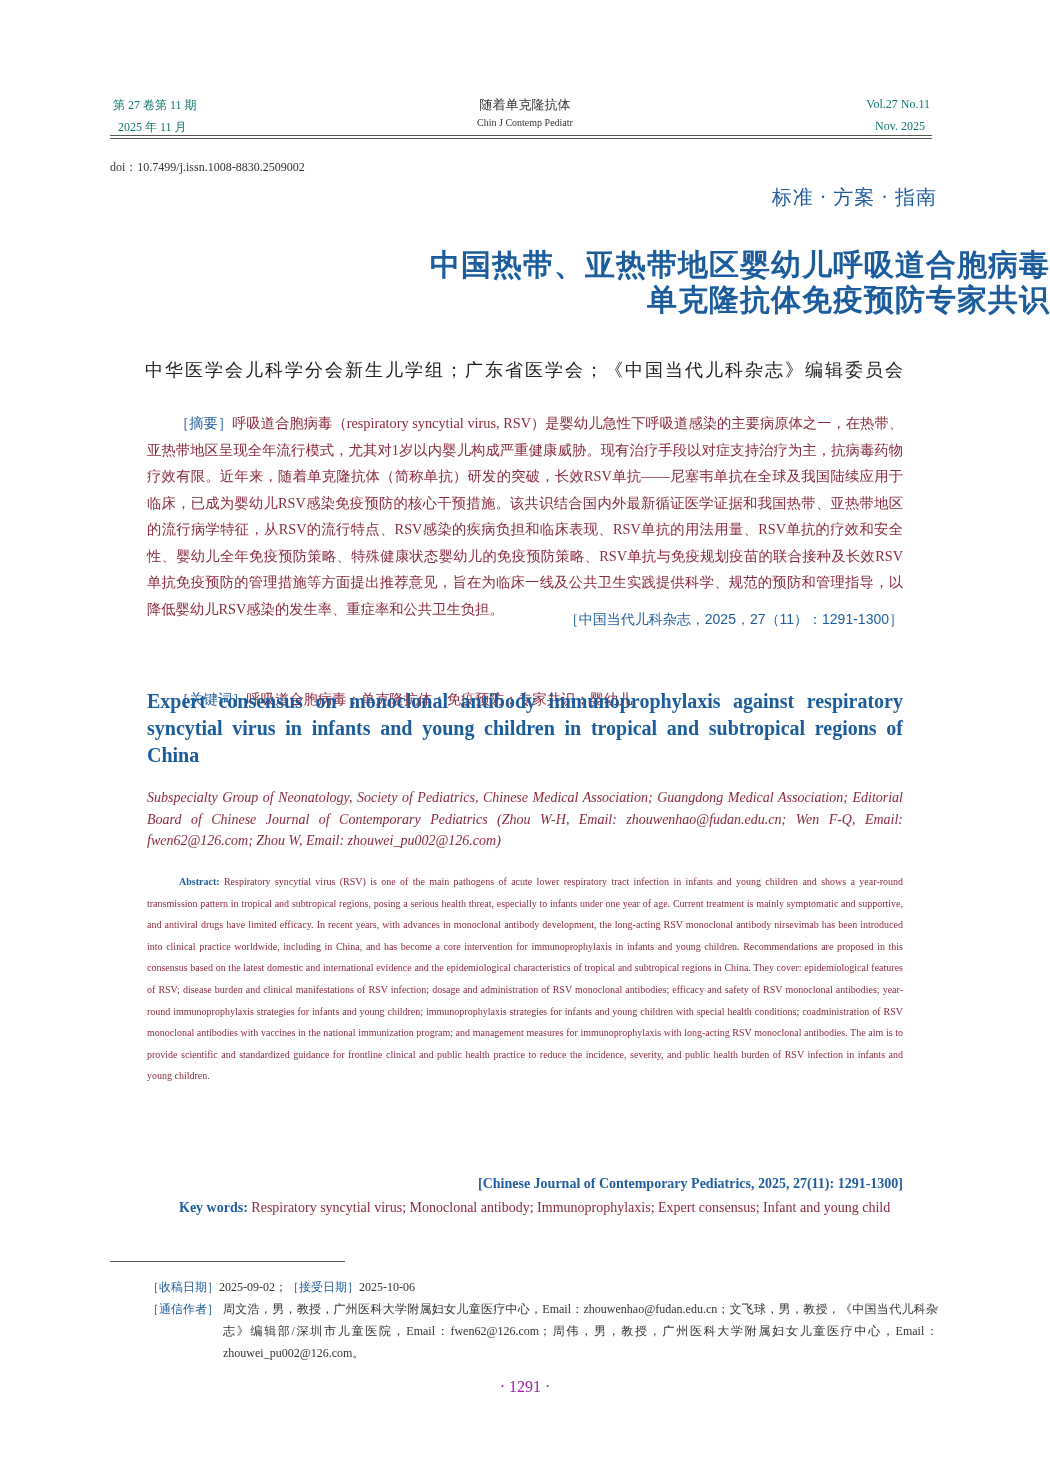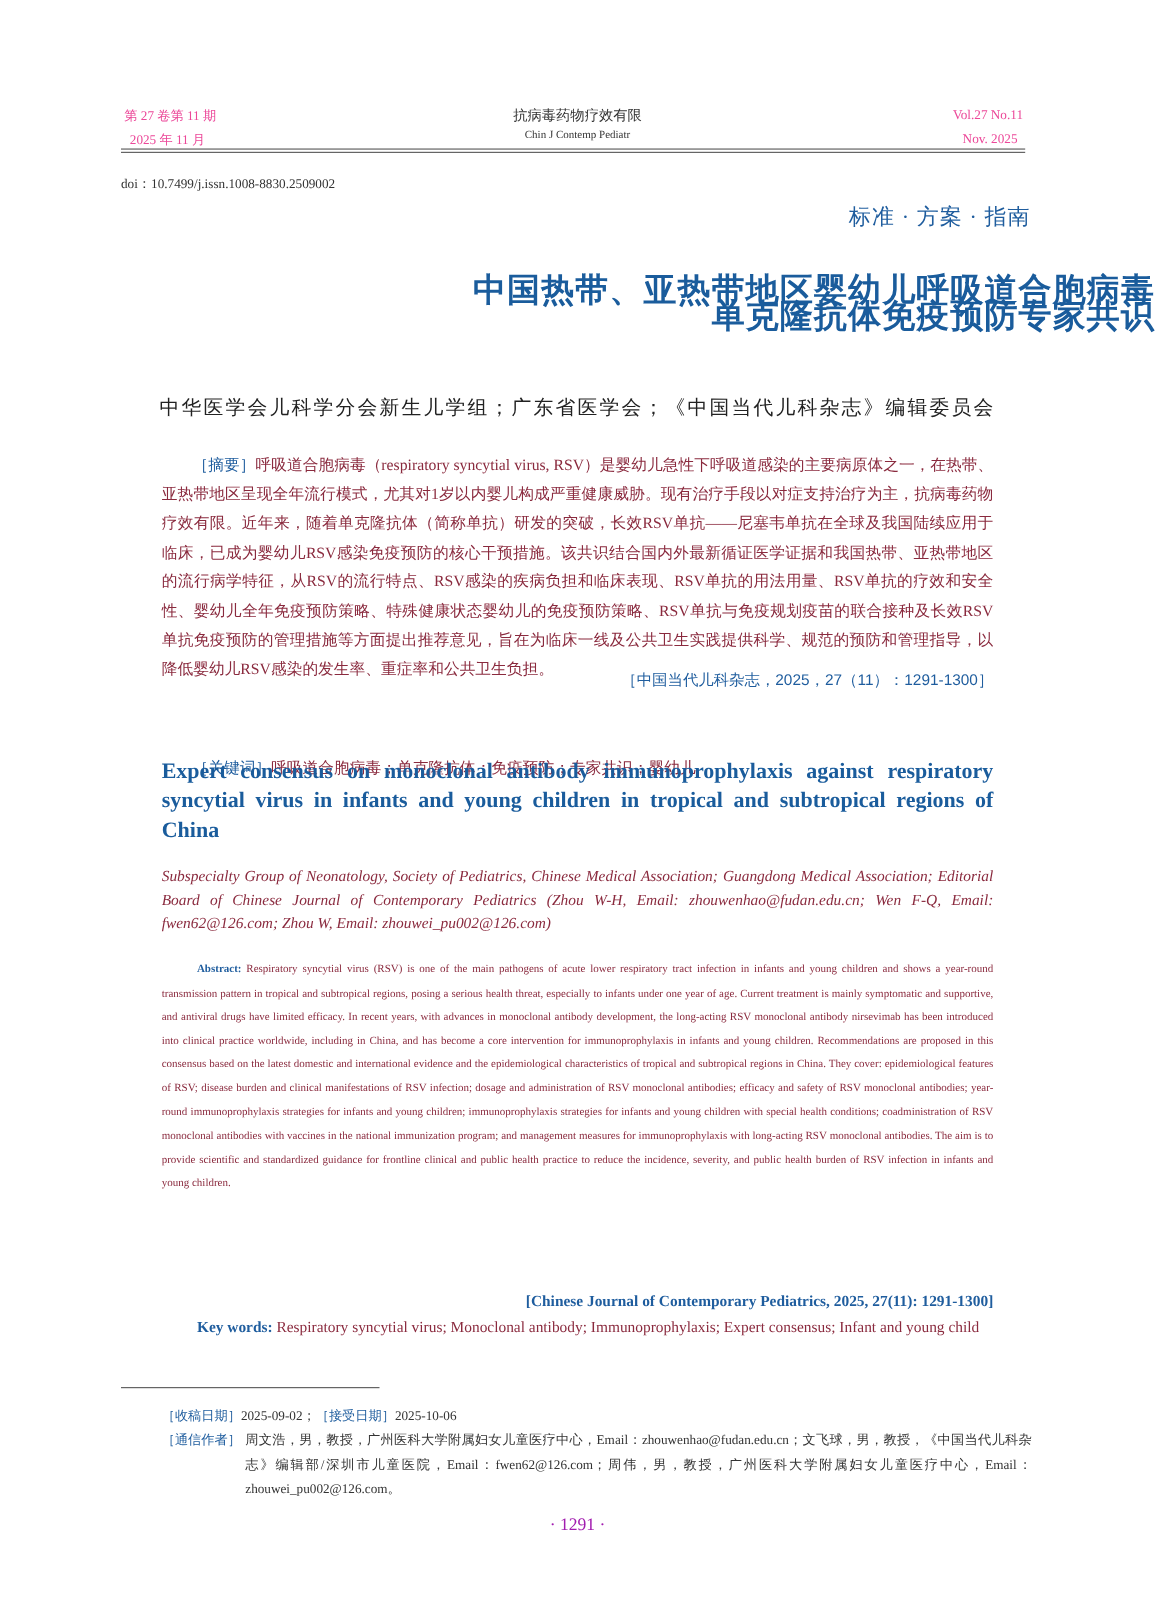--- a/index.html
+++ b/index.html
@@ -1,19 +1,19 @@
 <!DOCTYPE html>
 <html><head>
 <meta charset="utf-8">
 <style>
   html, body { margin: 0; padding: 0; background: #ffffff; }
   body { width: 1050px; height: 1473px; position: relative; overflow: hidden;
          font-family: "Liberation Serif", "DejaVu Serif", serif; color: #222; }
   .abs { position: absolute; }
-  .hdr-text { font-size: 12px; color: #ec4899; }
+  .hdr-text { font-size: 12px; color: #0f766e; }
   .hdr-small { font-size: 10px; color: #333; }
   .rule1 { left: 110px; width: 822px; height: 1px; background: #555; top: 135px; }
   .rule2 { left: 110px; width: 822px; height: 1px; background: #555; top: 138px; }
   .doi { left: 110px; top: 159px; font-size: 12px; color: #333; }
   .category { right: 113px; top: 184px; font-size: 20px; color: #1f5d9e; letter-spacing: 1px; }
   .title-zh { left: 0; width: 1050px; text-align: right; font-weight: bold; font-size: 30px;
               color: #1a5c9c; line-height: 44px; letter-spacing: 1px; }
   .authors-zh { left: 0; width: 1050px; text-align: center; top: 358px; font-size: 18px; color: #222; letter-spacing: 2px; }
   .zh-para { left: 147px; width: 756px; font-size: 14.3px; line-height: 26.5px; color: #8a2a3e; text-align: justify; }
   .lbl { color: #1f5d9e; }
@@ -32,32 +32,32 @@
   .footrule { left: 110px; top: 1261px; width: 235px; height: 1px; background: #555; }
   .fn { font-size: 12px; color: #333; line-height: 22px; }
   .fn .lbl { color: #1f5d9e; }
   .pageno { left: 0; width: 1050px; text-align: center; top: 1378px; font-size: 16px; color: #a21caf; }
 </style>
 </head>
 <body>
 
 <div class="abs hdr-text" style="left:113px; top:97px;">第 27 卷第 11 期</div>
 <div class="abs hdr-text" style="left:118px; top:119px;">2025 年 11 月</div>
-<div class="abs" style="left:0; width:1050px; text-align:center; top:96px; font-size:13px; color:#333;">抗病毒药物疗效有限</div>
+<div class="abs" style="left:0; width:1050px; text-align:center; top:96px; font-size:13px; color:#333;">随着单克隆抗体</div>
 <div class="abs hdr-small" style="left:0; width:1050px; text-align:center; top:117px;">Chin J Contemp Pediatr</div>
 <div class="abs hdr-text" style="right:120px; top:97px;">Vol.27 No.11</div>
 <div class="abs hdr-text" style="right:125px; top:119px;">Nov. 2025</div>
 <div class="abs rule1"></div>
 <div class="abs rule2"></div>
 
 <div class="abs doi">doi：10.7499/j.issn.1008-8830.2509002</div>
 <div class="abs category">标准 · 方案 · 指南</div>
 
 <div class="abs title-zh" style="top:243px;">中国热带、亚热带地区婴幼儿呼吸道合胞病毒</div>
-<div class="abs title-zh" style="top:266px;">单克隆抗体免疫预防专家共识</div>
+<div class="abs title-zh" style="top:278px;">单克隆抗体免疫预防专家共识</div>
 
 <div class="abs authors-zh">中华医学会儿科学分会新生儿学组；广东省医学会；《中国当代儿科杂志》编辑委员会</div>
 
 <div class="abs zh-para" style="top:410px; text-indent:28px;">
   <span class="lbl">［摘要］</span><span>呼吸道合胞病毒（respiratory syncytial virus, RSV）是婴幼儿急性下呼吸道感染的主要病原体之一，在热带、亚热带地区呈现全年流行模式，尤其对1岁以内婴儿构成严重健康威胁。现有治疗手段以对症支持治疗为主，抗病毒药物疗效有限。近年来，随着单克隆抗体（简称单抗）研发的突破，长效RSV单抗——尼塞韦单抗在全球及我国陆续应用于临床，已成为婴幼儿RSV感染免疫预防的核心干预措施。该共识结合国内外最新循证医学证据和我国热带、亚热带地区的流行病学特征，从RSV的流行特点、RSV感染的疾病负担和临床表现、RSV单抗的用法用量、RSV单抗的疗效和安全性、婴幼儿全年免疫预防策略、特殊健康状态婴幼儿的免疫预防策略、RSV单抗与免疫规划疫苗的联合接种及长效RSV单抗免疫预防的管理措施等方面提出推荐意见，旨在为临床一线及公共卫生实践提供科学、规范的预防和管理指导，以降低婴幼儿RSV感染的发生率、重症率和公共卫生负担。</span>
 </div>
 <div class="abs" style="left:147px; width:756px; top:610px; text-align:right;">
   <span class="cite-zh">［中国当代儿科杂志，2025，27（11）：1291-1300］</span>
 </div>
 <div class="abs zh-para" style="top:666px; text-indent:28px;margin-top:20px;">

